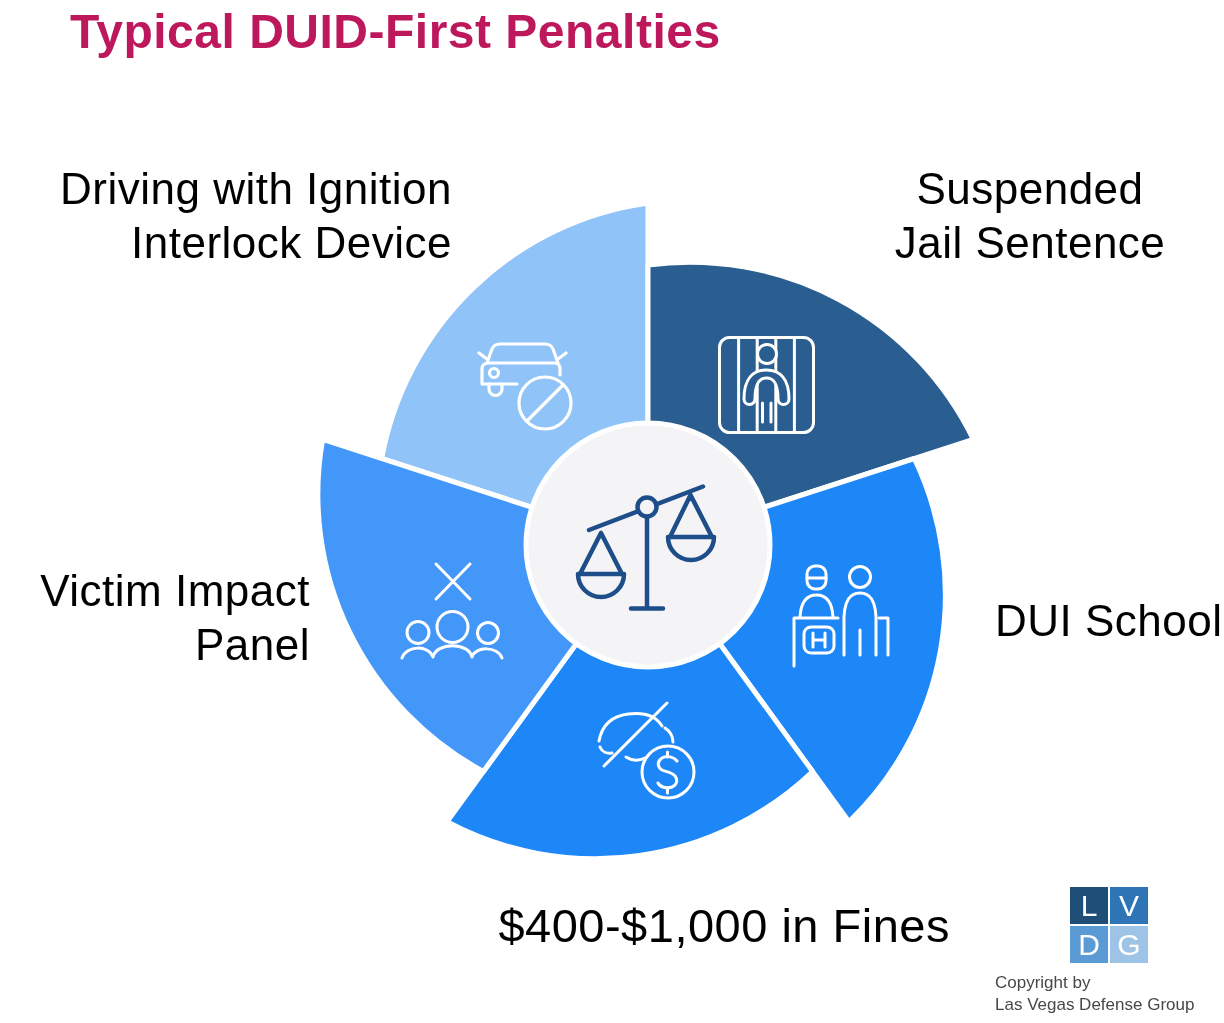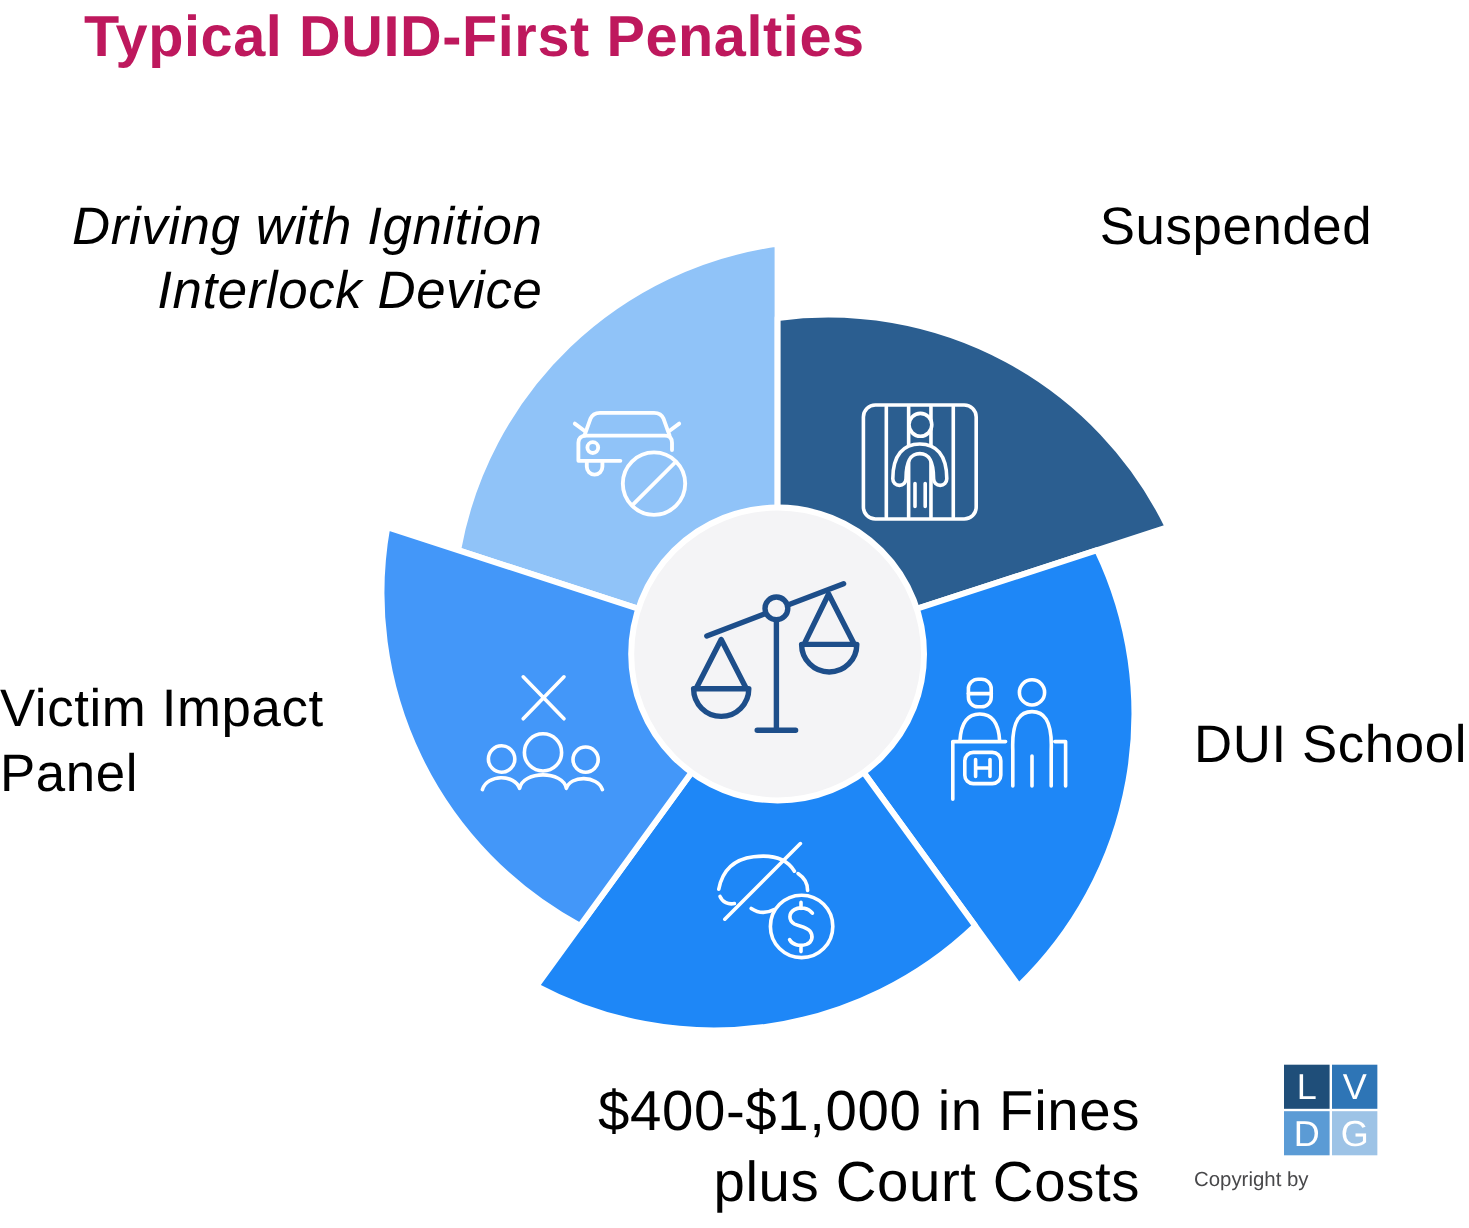--- a/index.html
+++ b/index.html
@@ -10,25 +10,25 @@
   .stage{position:relative;width:1224px;height:1023px;}
   .title{
     position:absolute;top:4px;left:70px;width:1154px;text-align:left;
     font-size:48px;font-weight:bold;color:#be185d;letter-spacing:.5px;
   }
   .diagram-svg{position:absolute;left:0;top:0;}
   .label{
     position:absolute;font-size:44px;color:#000;line-height:54px;
     letter-spacing:.5px;white-space:nowrap;
   }
-  .label-ignition{left:0;top:162px;width:452px;text-align:right;font-style:italic;}
+  .label-ignition{left:0;top:162px;width:452px;text-align:right;}
   .label-jail{left:845px;top:162px;width:370px;text-align:center;}
   .label-school{left:995px;top:594px;}
   .label-fines{left:330px;top:896px;width:620px;text-align:right;font-size:47px;line-height:59px;}
-  .label-victim{left:0;top:564px;width:310px;text-align:left;}
+  .label-victim{left:0;top:564px;width:310px;text-align:right;}
   .petal{stroke:#fff;stroke-width:5;stroke-linejoin:round;}
   .s3{stroke:#fff;stroke-width:3;stroke-linecap:round;stroke-linejoin:round;}
   .s32{stroke:#fff;stroke-width:3.2;stroke-linecap:round;stroke-linejoin:round;}
   .s45{stroke-width:4.5;stroke-linecap:round;stroke-linejoin:round;}
   .nofill{fill:none;}
   .center-ring{stroke:#fff;stroke-width:5;}
   .logo-svg{position:absolute;left:1070px;top:887px;}
   .logo-letter{fill:#fff;font-size:30px;font-family:"Liberation Sans",sans-serif;}
   .copyright{
     position:absolute;left:995px;top:972px;width:230px;text-align:left;
@@ -106,41 +106,42 @@
       <circle class="s45" cx="647" cy="507" r="9.5" fill="#F4F4F6"></circle>
     </g>
   </svg>
 
   <div class="label label-ignition">
     <div>Driving with Ignition</div>
     <div>Interlock Device</div>
   </div>
   <div class="label label-jail">
     <div>Suspended</div>
+    <div>Jail Sentence</div>
   </div>
   <div class="label label-school">
     <div>DUI School</div>
   </div>
   <div class="label label-fines">
     <div>$400-$1,000 in Fines</div>
-    <div>plus Court Costs</div>
   </div>
   <div class="label label-victim">
     <div>Victim Impact</div>
     <div>Panel</div>
   </div>
 
   <svg class="logo-svg" width="78" height="76" viewBox="0 0 78 76" xmlns="http://www.w3.org/2000/svg">
     <rect x="0" y="0" width="38" height="37" fill="#1F4E79"></rect>
     <rect x="40" y="0" width="38" height="37" fill="#2E75B6"></rect>
     <rect x="0" y="39" width="38" height="37" fill="#5B9BD5"></rect>
     <rect x="40" y="39" width="38" height="37" fill="#9DC3E6"></rect>
     <text class="logo-letter" x="19" y="29" text-anchor="middle">L</text>
     <text class="logo-letter" x="59" y="29" text-anchor="middle">V</text>
     <text class="logo-letter" x="19" y="68" text-anchor="middle">D</text>
     <text class="logo-letter" x="59" y="68" text-anchor="middle">G</text>
   </svg>
 
   <div class="copyright">
     <div>Copyright by</div>
+    <div>Las Vegas Defense Group</div>
   </div>
 
 </div>
 
 </body></html>

